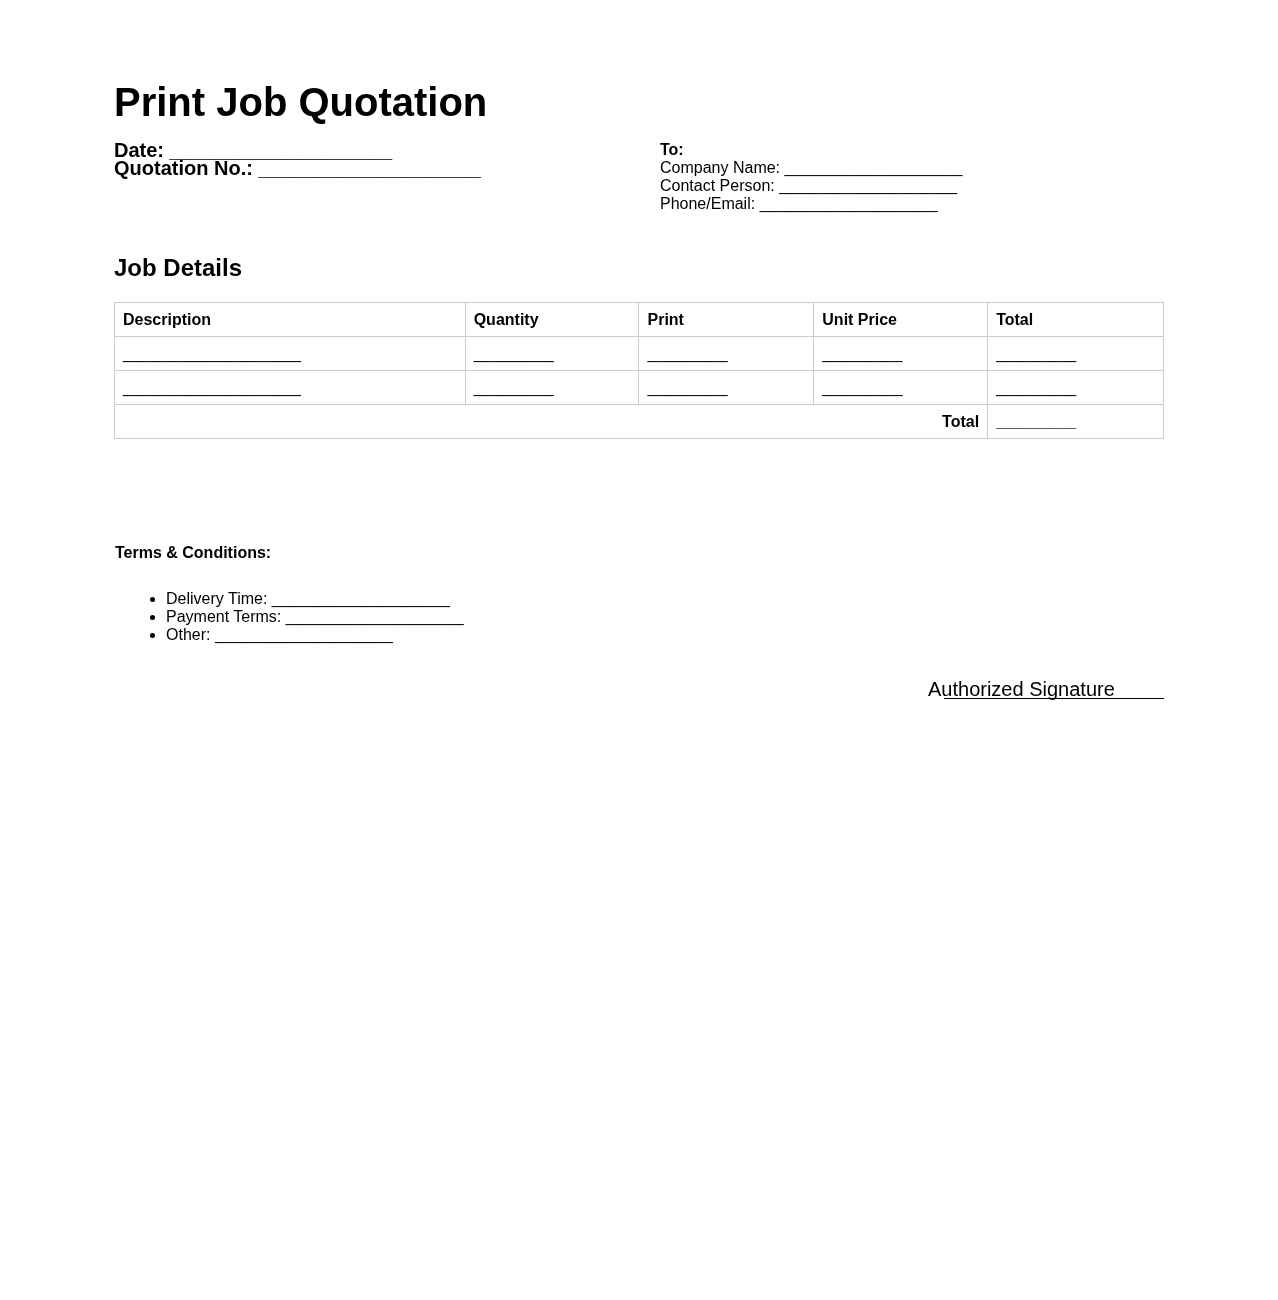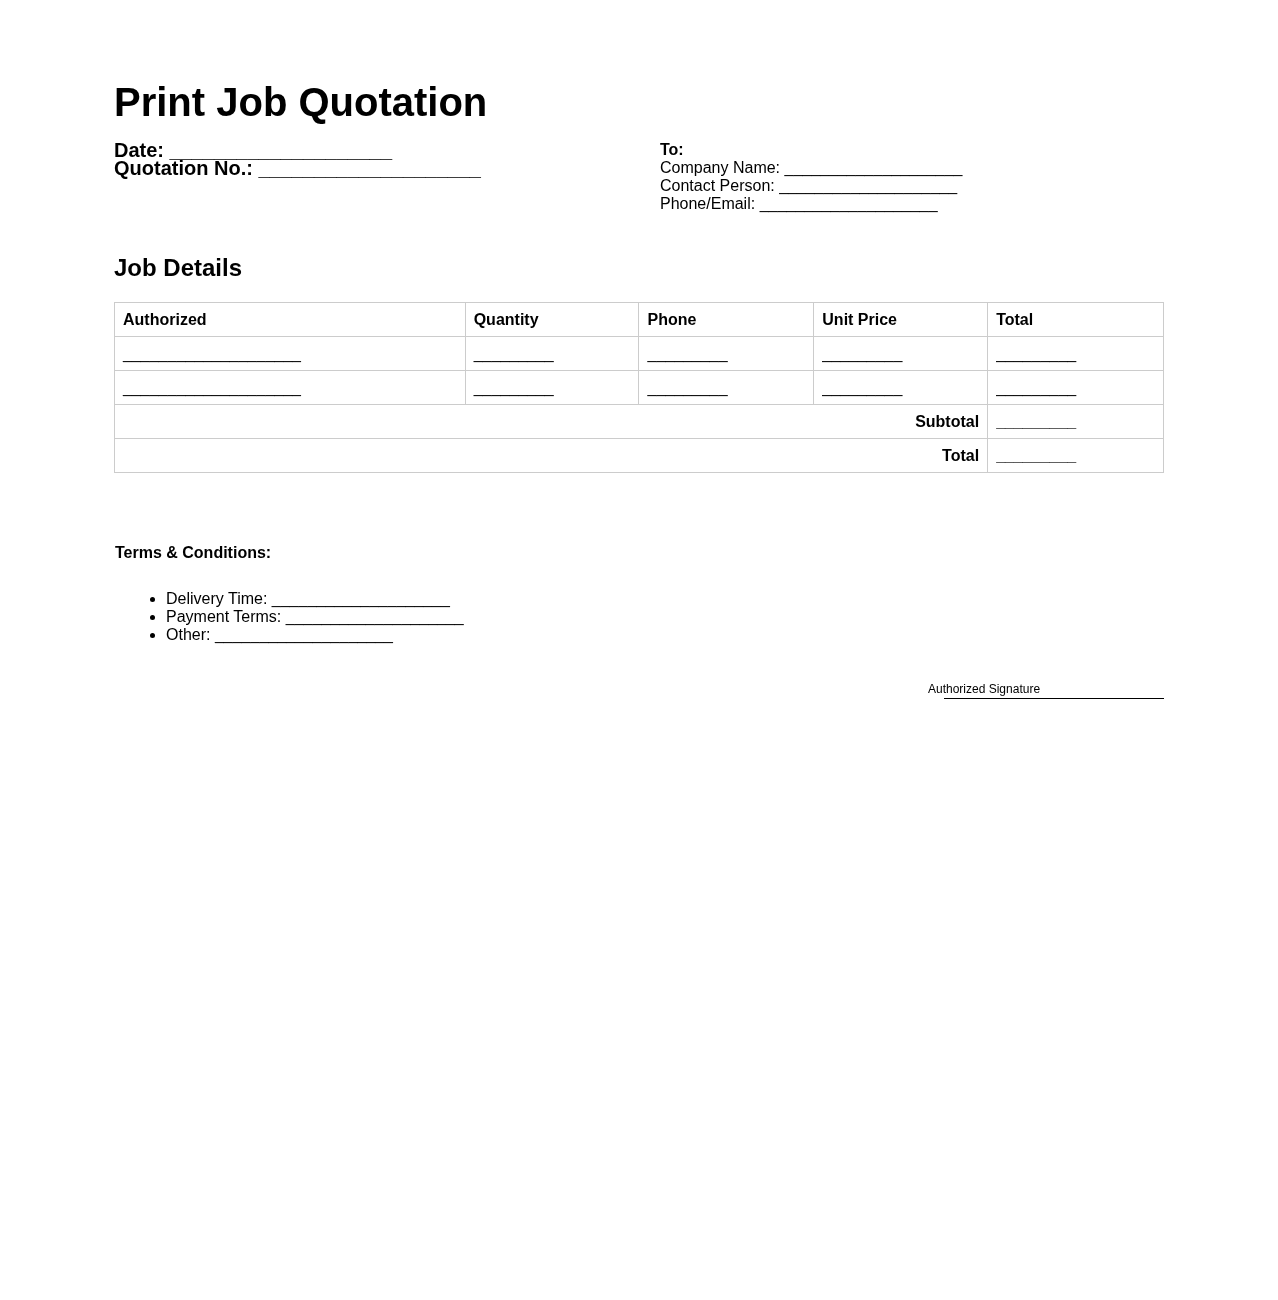--- a/index.html
+++ b/index.html
@@ -34,21 +34,21 @@
   }
   table.job th { font-weight: bold; }
   table.job td.right { text-align: right; }
   table.job td.bold { font-weight: bold; }
   .blank { white-space: pre; }
   .blank.strong { font-weight: bold; }
   .terms-title { position: absolute; top: 544px; left: 1px; font-size: 16px; font-weight: bold; line-height: 18px; }
   ul.terms { position: absolute; top: 578px; left: 0; margin: 12px; padding-left: 40px; font-size: 16px; line-height: 18px; }
   .signature {
     position: absolute; top: 680px; left: 814px; width: 236px;
-    font-size: 12px; line-height: 18px;
+    font-size: 20px; line-height: 18px;
   }
   .sig-line { position: absolute; left: 16px; top: 18px; width: 220px; border-top: 1px solid #000; }
 </style>
 </head>
 <body>
 
 <div class="page">
   <h1>Print Job Quotation</h1>
 
   <div class="meta-left">
@@ -83,45 +83,41 @@
   <table class="job">
     <colgroup>
       <col style="width:351px">
         <col style="width:174px">
         <col style="width:175px">
         <col style="width:174px">
         <col style="width:176px">
     </colgroup>
     <thead>
       <tr>
-        <th>Authorized</th>
+        <th>Description</th>
         <th>Quantity</th>
-        <th>Phone</th>
+        <th>Print</th>
         <th>Unit Price</th>
         <th>Total</th>
       </tr>
     </thead>
     <tbody>
       <tr>
         <td class="blank">____________________</td>
         <td class="blank">_________</td>
         <td class="blank">_________</td>
         <td class="blank">_________</td>
         <td class="blank">_________</td>
       </tr>
       <tr>
         <td class="blank">____________________</td>
         <td class="blank">_________</td>
         <td class="blank">_________</td>
         <td class="blank">_________</td>
         <td class="blank">_________</td>
-      </tr>
-      <tr>
-        <td colspan="4" class="right bold">Subtotal</td>
-        <td class="blank strong">_________</td>
       </tr>
       <tr>
         <td colspan="4" class="right bold">Total</td>
         <td class="blank strong">_________</td>
       </tr>
     </tbody>
   </table>
 
   <div class="terms-title">Terms &amp; Conditions:</div>
   <ul class="terms">

